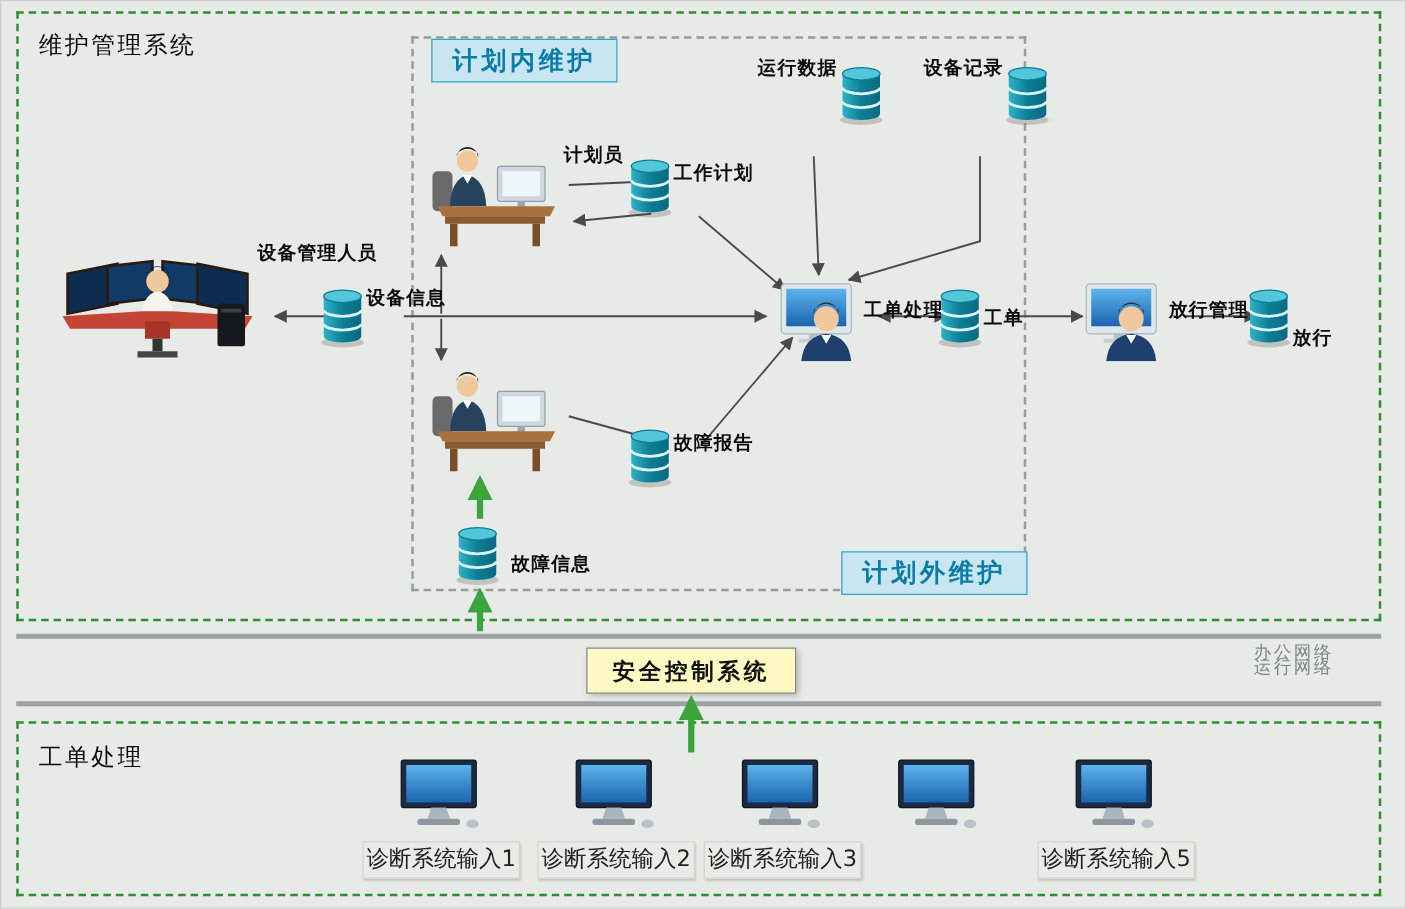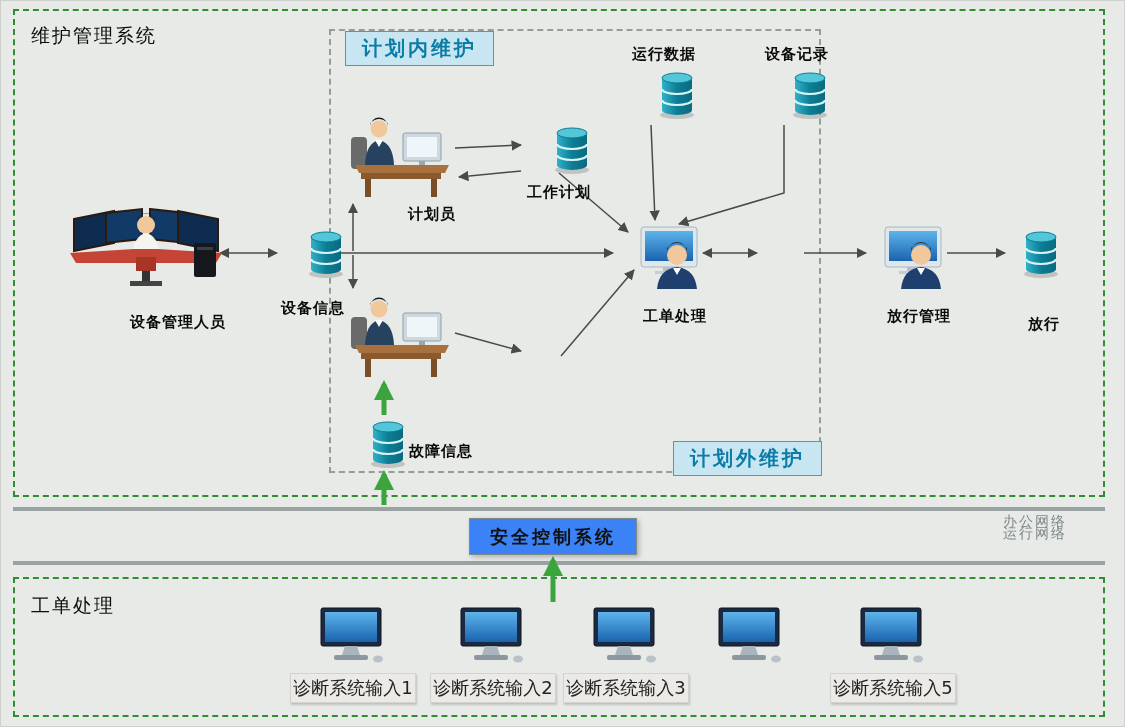--- a/index.html
+++ b/index.html
@@ -3,24 +3,24 @@
 <meta charset="utf-8">
 <style>
   *{margin:0;padding:0;box-sizing:border-box}
   body{font-family:"DejaVu Sans","Liberation Sans",sans-serif;background:#dfe3df}
   .canvas{position:relative;width:1125px;height:727px;background:#e7eae6;overflow:hidden;border:1px solid #ccd1cc}
   .sys{position:absolute;border:2px dashed #2f8f2f;z-index:1}
   .zone{position:absolute;border:2px dashed #949e94;z-index:1}
   .sys-title{position:absolute;left:16px;top:12px;font-size:19px;font-weight:normal;color:#0b0b0b;letter-spacing:2px}
   .zone-label{position:absolute;z-index:6;background:#c8e6f2;border:1px solid #35a3c8;color:#0a7ca6;font-weight:bold;font-size:20px;padding:3px 16px;letter-spacing:3px}
   .connectors{position:absolute;left:0;top:0;z-index:5;pointer-events:none}
-  .node{position:absolute;display:flex;flex-direction:column;align-items:flex-end;z-index:6}
+  .node{position:absolute;display:flex;align-items:flex-start;z-index:6}
   .nlabel{font-size:15px;font-weight:bold;color:#0b0b0b;white-space:nowrap;letter-spacing:1px}
   .bar{position:absolute;left:12px;width:1092px;height:4px;background:#9aa2a2;z-index:2}
-  .security{position:absolute;z-index:7;background:#3b82f6;border:1px solid #7f8a8a;display:flex;align-items:center;justify-content:center;font-size:18px;font-weight:bold;color:#111;letter-spacing:3px;box-shadow:2px 2px 5px rgba(0,0,0,.25)}
+  .security{position:absolute;z-index:7;background:#fef9c3;border:1px solid #7f8a8a;display:flex;align-items:center;justify-content:center;font-size:18px;font-weight:bold;color:#111;letter-spacing:3px;box-shadow:2px 2px 5px rgba(0,0,0,.25)}
   .netlabel{position:absolute;color:#7d8888;font-size:14px;font-weight:normal;z-index:3;letter-spacing:2px}
   .input-chip{position:absolute;width:126px;height:30px;line-height:28px;text-align:center;background:#eceae6;border:1px solid #d6d3cc;box-shadow:1px 2px 2px rgba(0,0,0,.18);font-size:18px;color:#222;z-index:6;white-space:nowrap}
   .c{stroke:#4a4a4a;stroke-width:1.5;fill:none}
   .g{stroke:#3ca43c;stroke-width:5;fill:none}
 </style>
 </head>
 <body>
 
 <svg width="0" height="0" style="position:absolute">
   <defs>
@@ -96,34 +96,34 @@
     <path d="M71 31 A9 9 0 0 1 89 31 L89 27 Q80 18 71 27 Z" fill="#1c1c1c"></path>
     <path d="M66 66 Q68 44 80 42 Q92 44 94 66 Z" fill="#f5f5f0"></path>
     <path d="M4 62 L68 58 L92 58 L156 62 L150 72 L10 72 Z" fill="#c44536"></path>
     <rect x="70" y="66" width="20" height="14" fill="#a63528"></rect>
     <rect x="76" y="80" width="8" height="10" fill="#333333"></rect>
     <rect x="64" y="90" width="32" height="5" fill="#444444"></rect>
     <rect x="128" y="52" width="22" height="34" rx="2" fill="#15181c"></rect>
     <rect x="131" y="56" width="16" height="3" fill="#3a3f45"></rect>
   </svg>
 </span>
-    <div class="nlabel" style="margin-top:16px">设备管理人员</div>
+    <div class="nlabel" style="margin-top:2px">设备管理人员</div>
   </div>
 
   <div class="node" style="left:254px;top:228px;width:90px">
     <span>
   <svg width="38" height="50" viewBox="0 0 38 50">
     <ellipse cx="19" cy="45" rx="17" ry="4" fill="rgba(60,60,60,0.22)"></ellipse>
     <path d="M4 8 L4 40 A15 5 0 0 0 34 40 L34 8 Z" fill="url(#g-db)"></path>
     <path d="M4 19 A15 5 0 0 0 34 19" fill="none" stroke="#d8f4f8" stroke-width="2.2"></path>
     <path d="M4 30 A15 5 0 0 0 34 30" fill="none" stroke="#d8f4f8" stroke-width="2.2"></path>
     <ellipse cx="19" cy="8" rx="15" ry="5" fill="#53c6da" stroke="#0d7e95" stroke-width="1"></ellipse>
   </svg>
 </span>
-    <div class="nlabel" style="margin-top:16px">设备信息</div>
+    <div class="nlabel" style="">设备信息</div>
   </div>
 
   <div class="node" style="left:335px;top:112px;width:120px">
     <span>
   <svg width="115" height="86" viewBox="0 0 115 86">
     <rect x="10" y="24" width="16" height="32" rx="4" fill="#6a6a6a"></rect>
     <circle cx="38" cy="16" r="8.5" fill="#f1c79c"></circle>
     <path d="M29.5 13 A8.5 8.5 0 0 1 46.5 13 L46.5 10 Q38 2 29.5 10 Z" fill="#1c1c1c"></path>
     <path d="M24 52 Q25 30 38 27 Q52 30 53 52 Z" fill="#27425f"></path>
     <path d="M34 27 L38 34 L42 27 Z" fill="#ffffff"></path>
@@ -187,20 +187,32 @@
     <rect x="20" y="46" width="28" height="3" fill="#c4ced5"></rect>
     <circle cx="42" cy="30" r="10" fill="#f1c79c"></circle>
     <path d="M32 27 A10 10 0 0 1 52 27 L52 23 Q42 13 32 23 Z" fill="#2b2b2b"></path>
     <path d="M22 64 Q24 44 42 42 Q60 44 62 64 Z" fill="#1f3f6e"></path>
     <path d="M38 43 L42 50 L46 43 Z" fill="#ffffff"></path>
   </svg>
 </span>
     <div class="nlabel" style="margin-top:14px">工单处理</div>
   </div>
 
+  <div class="node" style="left:748px;top:228px;width:64px">
+    <span>
+  <svg width="38" height="50" viewBox="0 0 38 50">
+    <ellipse cx="19" cy="45" rx="17" ry="4" fill="rgba(60,60,60,0.22)"></ellipse>
+    <path d="M4 8 L4 40 A15 5 0 0 0 34 40 L34 8 Z" fill="url(#g-db)"></path>
+    <path d="M4 19 A15 5 0 0 0 34 19" fill="none" stroke="#d8f4f8" stroke-width="2.2"></path>
+    <path d="M4 30 A15 5 0 0 0 34 30" fill="none" stroke="#d8f4f8" stroke-width="2.2"></path>
+    <ellipse cx="19" cy="8" rx="15" ry="5" fill="#53c6da" stroke="#0d7e95" stroke-width="1"></ellipse>
+  </svg>
+</span>
+    <div class="nlabel" style="margin-top:16px">工单</div>
+  </div>
 
   <div class="node" style="left:862px;top:224px;width:88px">
     <span>
   <svg width="72" height="64" viewBox="0 0 72 64">
     <rect x="6" y="2" width="56" height="40" rx="3" fill="#dfe7ec" stroke="#a8b6bf"></rect>
     <rect x="10" y="6" width="48" height="30" fill="url(#g-scr)"></rect>
     <rect x="28" y="42" width="12" height="4" fill="#b4c0c8"></rect>
     <rect x="20" y="46" width="28" height="3" fill="#c4ced5"></rect>
     <circle cx="42" cy="30" r="10" fill="#f1c79c"></circle>
     <path d="M32 27 A10 10 0 0 1 52 27 L52 23 Q42 13 32 23 Z" fill="#2b2b2b"></path>
@@ -236,20 +248,32 @@
     <rect x="66" y="24" width="30" height="20" fill="#eef6fa"></rect>
     <rect x="78" y="48" width="6" height="5" fill="#9aa7b0"></rect>
     <path d="M14 52 L108 52 L104 60 L18 60 Z" fill="#a8713d"></path>
     <rect x="20" y="60" width="80" height="6" fill="#8a5a2e"></rect>
     <rect x="24" y="66" width="6" height="18" fill="#7a4e27"></rect>
     <rect x="90" y="66" width="6" height="18" fill="#7a4e27"></rect>
   </svg>
 </span>
   </div>
 
+  <div class="node" style="left:500px;top:340px;width:90px">
+    <span>
+  <svg width="38" height="50" viewBox="0 0 38 50">
+    <ellipse cx="19" cy="45" rx="17" ry="4" fill="rgba(60,60,60,0.22)"></ellipse>
+    <path d="M4 8 L4 40 A15 5 0 0 0 34 40 L34 8 Z" fill="url(#g-db)"></path>
+    <path d="M4 19 A15 5 0 0 0 34 19" fill="none" stroke="#d8f4f8" stroke-width="2.2"></path>
+    <path d="M4 30 A15 5 0 0 0 34 30" fill="none" stroke="#d8f4f8" stroke-width="2.2"></path>
+    <ellipse cx="19" cy="8" rx="15" ry="5" fill="#53c6da" stroke="#0d7e95" stroke-width="1"></ellipse>
+  </svg>
+</span>
+    <div class="nlabel" style="margin-top:4px">故障报告</div>
+  </div>
 
   <div class="node" style="left:362px;top:418px;width:44px">
     <span>
   <svg width="38" height="50" viewBox="0 0 38 50">
     <ellipse cx="19" cy="45" rx="17" ry="4" fill="rgba(60,60,60,0.22)"></ellipse>
     <path d="M4 8 L4 40 A15 5 0 0 0 34 40 L34 8 Z" fill="url(#g-db)"></path>
     <path d="M4 19 A15 5 0 0 0 34 19" fill="none" stroke="#d8f4f8" stroke-width="2.2"></path>
     <path d="M4 30 A15 5 0 0 0 34 30" fill="none" stroke="#d8f4f8" stroke-width="2.2"></path>
     <ellipse cx="19" cy="8" rx="15" ry="5" fill="#53c6da" stroke="#0d7e95" stroke-width="1"></ellipse>
   </svg>

